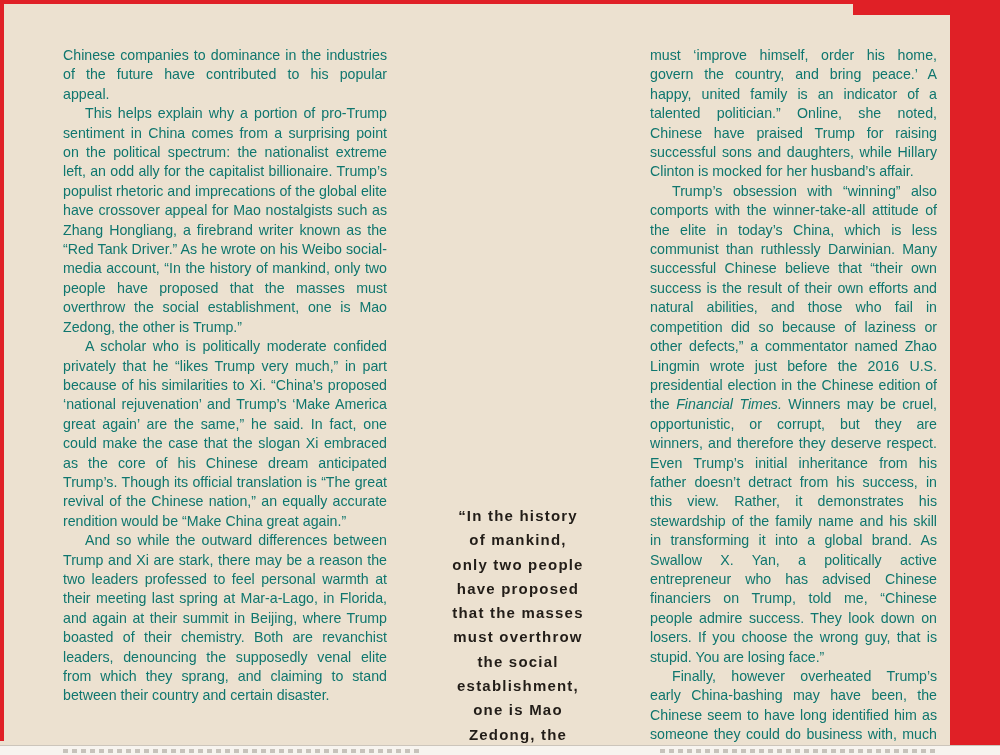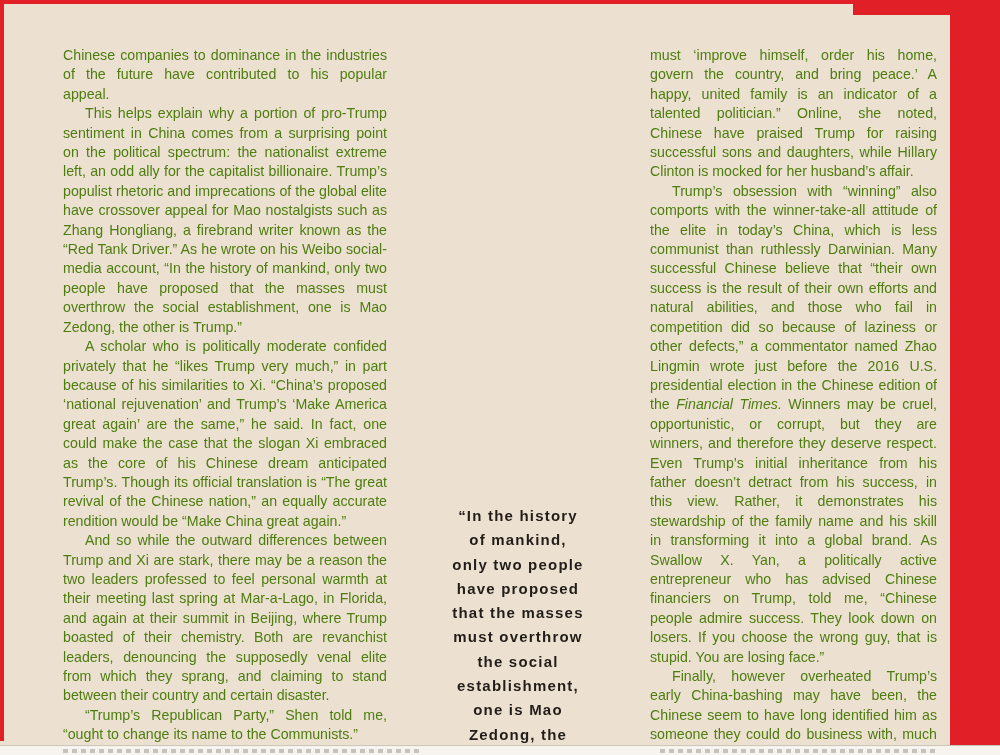--- a/index.html
+++ b/index.html
@@ -11,21 +11,21 @@
     font-family:"Liberation Sans", sans-serif;
   }
   .red { background:#e02026; }
   .red-top-line   { position:absolute; left:0;    top:0; width:1000px; height:4px; }
   .red-left-strip { position:absolute; left:0;    top:0; width:4px;   height:741px; }
   .red-corner-bar { position:absolute; left:853px; top:0; width:147px; height:15px; }
   .red-right-bar  { position:absolute; left:950px; top:0; width:50px;  height:745px; }
 
   .col {
     position:absolute; top:46px; width:424px;
-    color:#4d7c0f;
+    color:#0f766e;
     font-size:14.2px; line-height:19.4px;
     text-align:justify;
     hyphens:auto;
   }
   .col-left  { left:63px; }
   .col-right { left:513px; }
   .col p { margin:0; text-indent:22px; }
   .col p.cont { text-indent:0; }
 
   
@@ -63,21 +63,20 @@
 <div class="red red-left-strip"></div>
 <div class="red red-corner-bar"></div>
 <div class="red red-right-bar"></div>
 
 <div class="col col-left">
   <div class="spacer-right"></div>
   <p class="cont">Chinese companies to dominance in the industries of the future have contributed to his popular appeal.</p>
   <p>This helps explain why a portion of pro-Trump sentiment in China comes from a surprising point on the political spectrum: the nationalist extreme left, an odd ally for the capitalist billionaire. Trump’s populist rhetoric and imprecations of the global elite have crossover appeal for Mao nostalgists such as Zhang Hongliang, a firebrand writer known as the “Red Tank Driver.” As he wrote on his Weibo social-media account, “In the history of mankind, only two people have proposed that the masses must overthrow the social establishment, one is Mao Zedong, the other is Trump.”</p>
   <p>A scholar who is politically moderate confided privately that he “likes Trump very much,” in part because of his similarities to Xi. “China’s proposed ‘national rejuvenation’ and Trump’s ‘Make America great again’ are the same,” he said. In fact, one could make the case that the slogan Xi embraced as the core of his Chinese dream anticipated Trump’s. Though its official translation is “The great revival of the Chinese nation,” an equally accurate rendition would be “Make China great again.”</p>
   <p>And so while the outward differences between Trump and Xi are stark, there may be a reason the two leaders professed to feel personal warmth at their meeting last spring at Mar-a-Lago, in Florida, and again at their summit in Beijing, where Trump boasted of their chemistry. Both are revanchist leaders, denouncing the supposedly venal elite from which they sprang, and claiming to stand between their country and certain disaster.</p>
-  <p>“Trump’s Republican Party,” Shen told me, “ought to change its name to the Communists.”</p>
 </div>
 
 <div class="col col-right">
   <div class="spacer-left"></div>
   <p class="cont">must ‘improve himself, order his home, govern the country, and bring peace.’ A happy, united family is an indicator of a talented politician.” Online, she noted, Chinese have praised Trump for raising successful sons and daughters, while Hillary Clinton is mocked for her husband’s affair.</p>
   <p><span>Trump’s obsession with “winning” also comports with the winner-take-all attitude of the elite in today’s China, which is less communist than ruthlessly Darwinian. Many successful Chinese believe that “their own success is the result of their own efforts and natural abilities, and those who fail in competition did so because of laziness or other defects,” a commentator named Zhao Lingmin wrote just before the 2016 U.S. presidential election in the Chinese edition of the </span><em>Financial Times.</em><span> Winners may be cruel, opportunistic, or corrupt, but they are winners, and therefore they deserve respect. Even Trump’s initial inheritance from his father doesn’t detract from his success, in this view. Rather, it demonstrates his stewardship of the family name and his skill in transforming it into a global brand. As Swallow X. Yan, a politically active entrepreneur who has advised Chinese financiers on Trump, told me, “Chinese people admire success. They look down on losers. If you choose the wrong guy, that is stupid. You are losing face.”</span></p>
   <p>Finally, however overheated Trump’s early China-bashing may have been, the Chinese seem to have long identified him as someone they could do business with, much as they have done business with other strongmen, such as Vladimir Putin and Rodrigo Duterte, despite pursuing divergent or conflicting interests. Unlike previous U.S. presidents, Trump is relatively unconcerned with staking out a moral high ground, or criticizing other countries’ corruption or failings regarding human rights and democracy.</p>
 </div>
 
 <div class="pull-quote">“In the history

